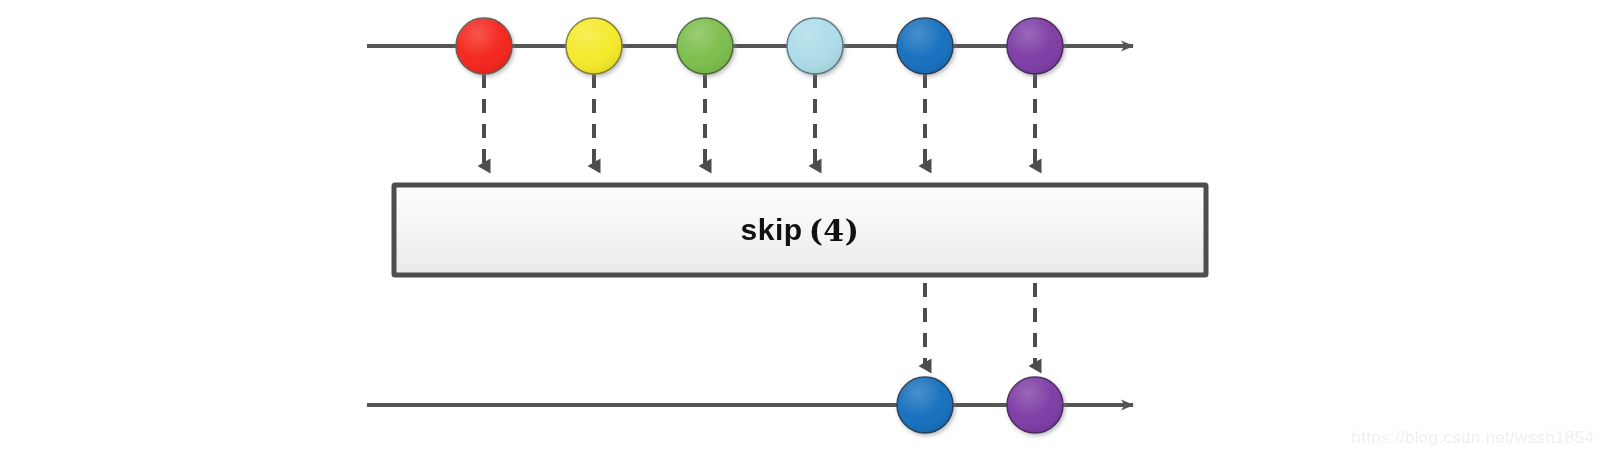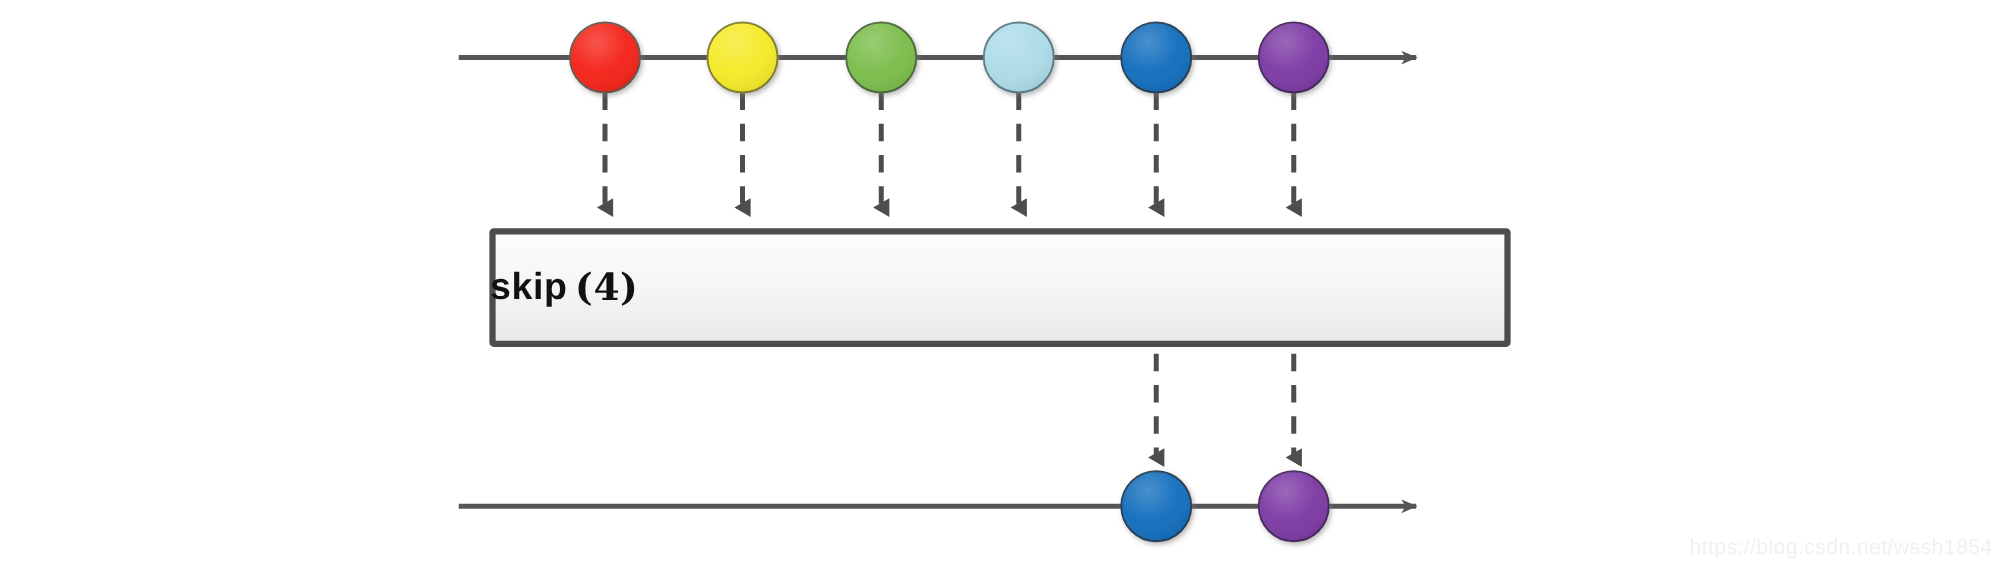--- a/index.html
+++ b/index.html
@@ -25,20 +25,21 @@
     height: 460px;
   }
   .op-label {
     position: absolute;
     left: 392px;
     top: 183px;
     width: 816px;
     height: 94px;
     display: flex;
     align-items: center;
+    justify-content: center;
     font-family: "DejaVu Serif", "Liberation Serif", serif;
     font-weight: bold;
     font-size: 30px;
     color: #111111;
     letter-spacing: 0.5px;
     pointer-events: none;
   }
   .op-label .op-name {
     font-family: "Liberation Sans", sans-serif;
     font-weight: bold;

